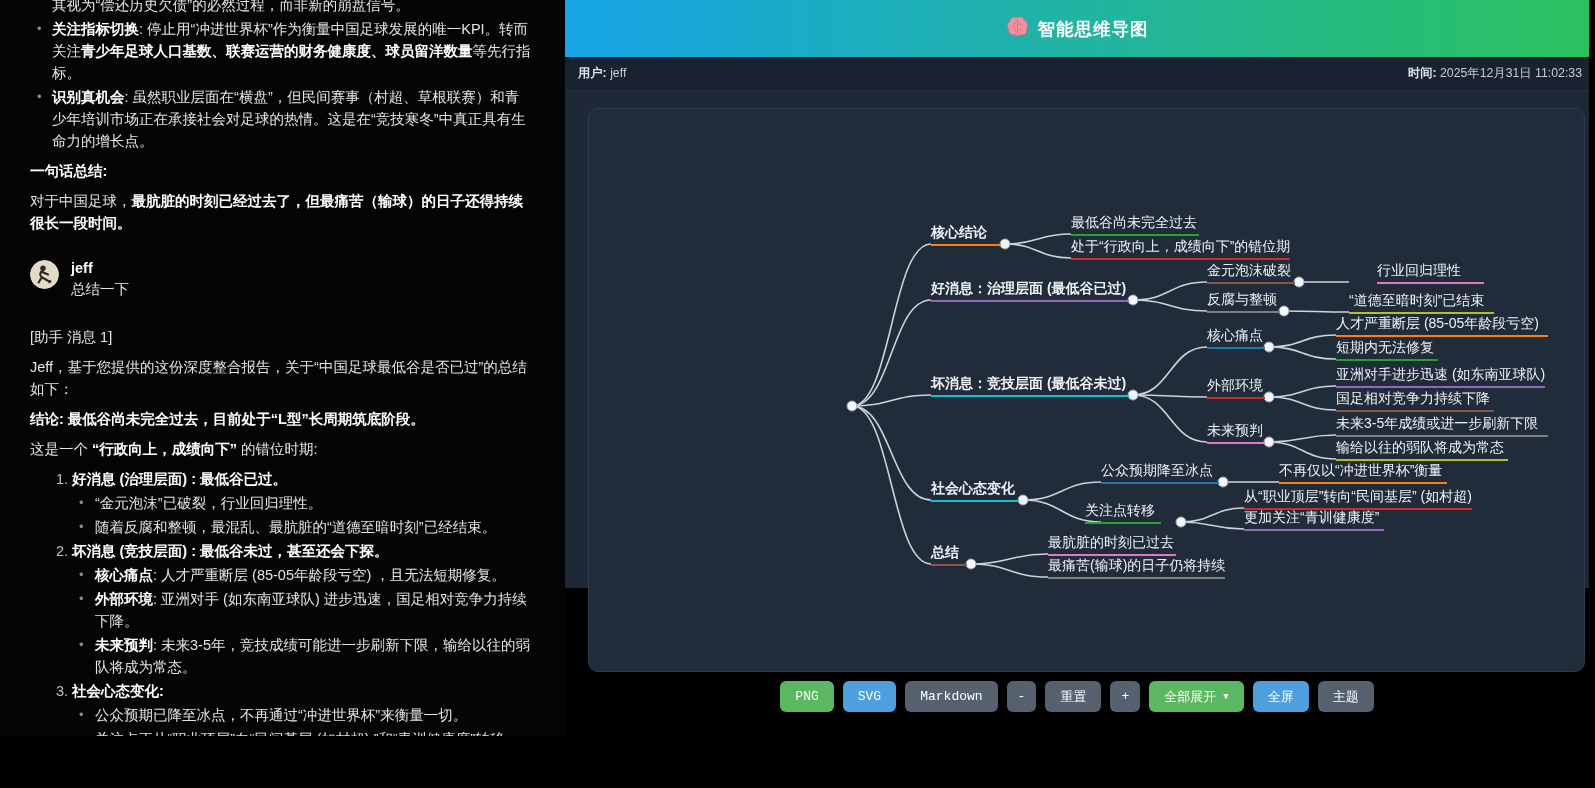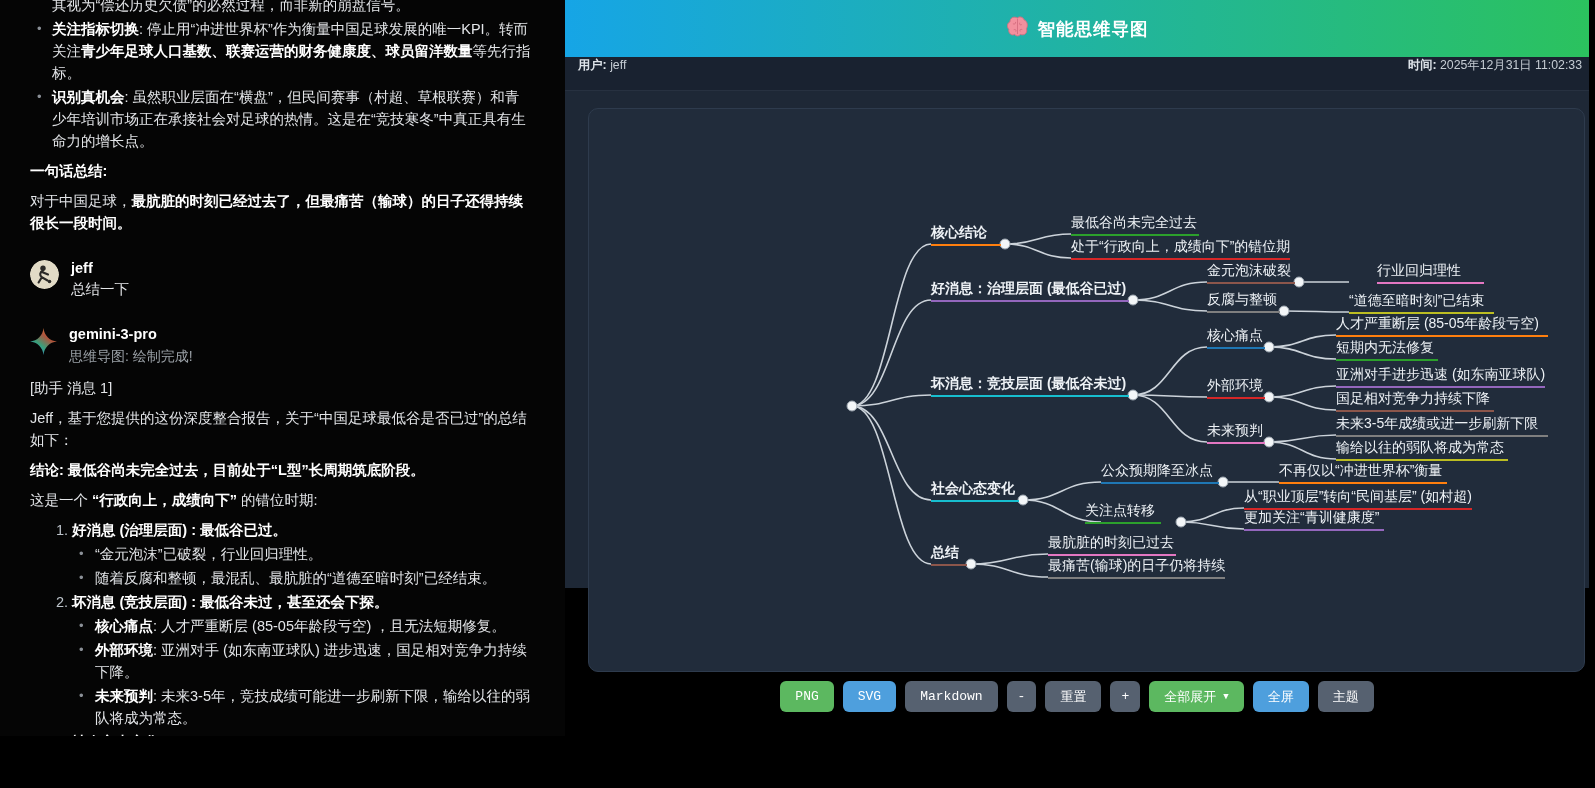--- a/index.html
+++ b/index.html
@@ -31,21 +31,21 @@
   .u-msg{font-size:14.5px;color:#e3e5e8;line-height:21px;margin-top:2px;}
   .asst-row{display:flex;margin:14px 0 10px 0;align-items:flex-start;}
   .star{width:27px;height:27px;flex:0 0 auto;margin-right:12px;margin-top:2px;}
   .a-status{color:#9aa0a6;font-size:14px;margin-top:2px;}
   
   .app{position:absolute;left:565px;top:0;width:1024px;height:588px;background:#1e2836;}
   .app-header{height:57px;background:linear-gradient(90deg,#16a5e6,#2bc25e);
     display:flex;align-items:center;justify-content:center;gap:9px;}
   .app-title{color:#fff;font-size:17.5px;font-weight:700;letter-spacing:1px;}
   .infobar{height:33px;background:#192230;border-bottom:1px solid #273140;
-    display:flex;justify-content:space-between;
+    display:flex;align-items:center;justify-content:space-between;
     padding:0 7px 0 13px;font-size:12.3px;color:#c6cdd4;}
   .infobar .lbl{font-weight:700;color:#dde3e9;}
   .mapbox{position:absolute;left:23px;top:108px;width:995px;height:562px;
     border:1px solid #2e3b4d;border-radius:10px;background:#212c3b;overflow:hidden;}
   #mm-svg{position:absolute;left:0;top:0;}
   .mnode{position:absolute;white-space:nowrap;color:#eef2f6;font-size:14px;
     height:21px;line-height:19px;border-bottom:2px solid #888;box-sizing:content-box;}
   .mnode.mb{font-weight:700;}
   .mnode.mroot{font-size:15px;height:23px;line-height:21px;}
   .mtoolbar{position:absolute;left:0;top:681px;width:100%;display:flex;
@@ -83,39 +83,20 @@
         <path d="M13 10.5 C9.5 12 9.5 15.5 11.8 17.2 L8.6 22.5 M11.8 17.2 L17.5 20.5 M12 12 L18 14.5" stroke="#2b2a27" stroke-width="2.1" fill="none" stroke-linecap="round"></path>
         <circle cx="19.5" cy="21.5" r="1.8" fill="#2b2a27"></circle>
       </svg>
     </div>
     <div>
       <div class="u-name">jeff</div>
       <div class="u-msg">总结一下</div>
     </div>
   </div>
 
-  <div class="asst-row">
-    <div class="star">
-      <svg width="27" height="27" viewBox="0 0 24 24">
-        <defs>
-          <linearGradient id="gg" x1="0" y1="1" x2="0.75" y2="0">
-            <stop offset="0" stop-color="#3e8bff"></stop>
-            <stop offset="0.42" stop-color="#39a07b"></stop>
-            <stop offset="0.72" stop-color="#b0533c"></stop>
-            <stop offset="1" stop-color="#f2903c"></stop>
-          </linearGradient>
-        </defs>
-        <path d="M12 0 C12.6 6.6 17.4 11.4 24 12 C17.4 12.6 12.6 17.4 12 24 C11.4 17.4 6.6 12.6 0 12 C6.6 11.4 11.4 6.6 12 0 Z" fill="url(#gg)"></path>
-      </svg>
-    </div>
-    <div>
-      <div class="u-name">gemini-3-pro</div>
-      <div class="a-status">思维导图: 绘制完成!</div>
-    </div>
-  </div>
 
   <div>
       <div class="blk blk-p"><span>[助手 消息 1]</span></div>
       <div class="blk blk-p"><span>Jeff，基于您提供的这份深度整合报告，关于“中国足球最低谷是否已过”的总结如下：</span></div>
       <div class="blk blk-p"><span class="b">结论: 最低谷尚未完全过去，目前处于“L型”长周期筑底阶段。</span></div>
       <div class="blk blk-p"><span>这是一个 </span><span class="b">“行政向上，成绩向下”</span><span> 的错位时期:</span></div>
       <div class="blk blk-ol"><span class="num">1.</span><span class="b">好消息 (治理层面) : 最低谷已过。</span></div>
       <div class="blk blk-li2"><span class="marker">•</span><span>“金元泡沫”已破裂，行业回归理性。</span></div>
       <div class="blk blk-li2"><span class="marker">•</span><span>随着反腐和整顿，最混乱、最肮脏的“道德至暗时刻”已经结束。</span></div>
       <div class="blk blk-ol"><span class="num">2.</span><span class="b">坏消息 (竞技层面) : 最低谷未过，甚至还会下探。</span></div>

